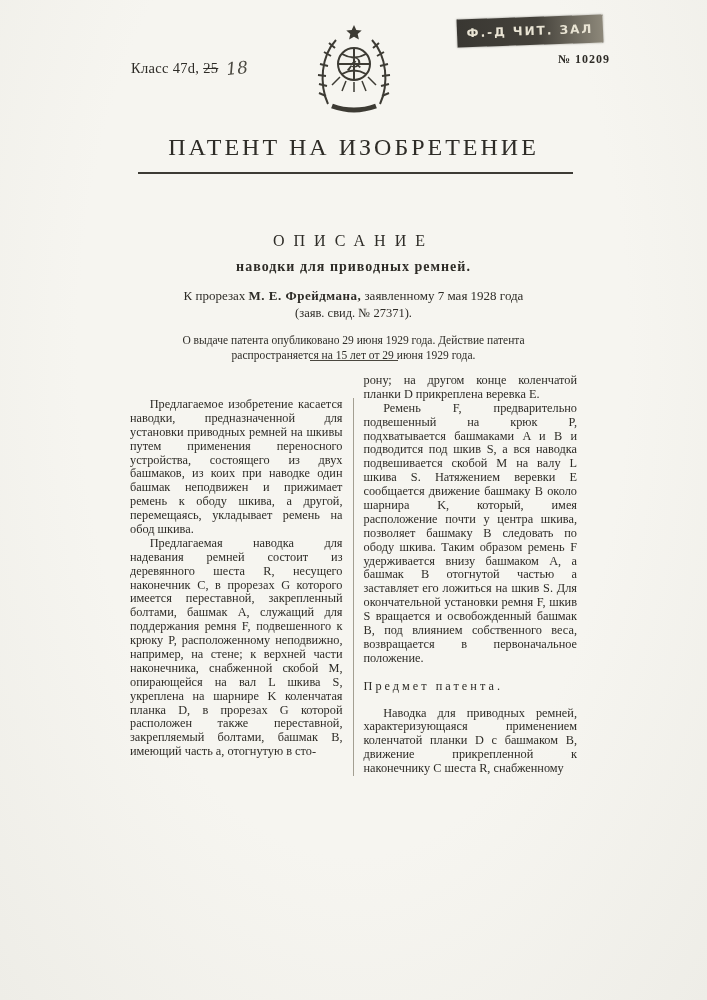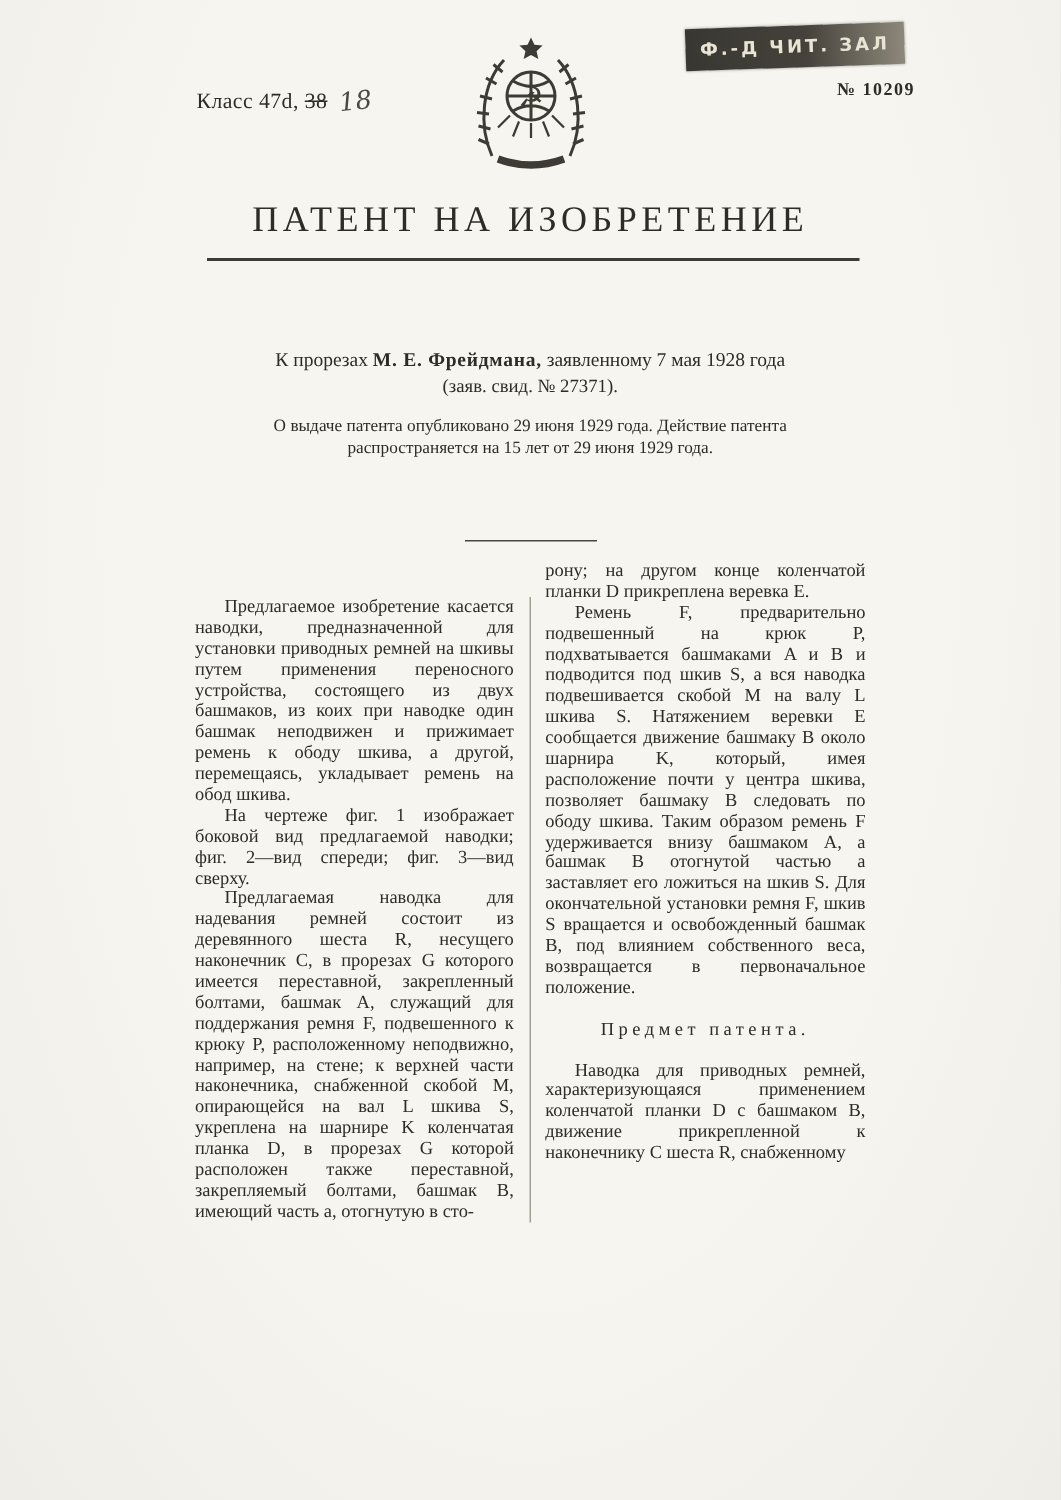--- a/index.html
+++ b/index.html
@@ -58,36 +58,36 @@
   
   .columns{
     position:absolute;top:374px;left:130px;width:447px;
     display:flex;font-size:12.3px;line-height:1.13;text-align:justify;
   }
   .col{width:50%;box-sizing:border-box;}
   .col-left{padding-right:10px;border-right:1px solid #a39f92;margin-top:24px;}
   .col-right{padding-left:10px;}
   .col p{margin:0;text-indent:1.6em;}
   .claims-heading{
-    text-align:center;text-indent:0 !important;
+    text-indent:0 !important;
     letter-spacing:3px;margin:14px 0 13px 0 !important;
   }
 </style>
 </head>
 <body>
 
 <div class="page">
 
   <div class="stamp">
     <span>Ф.-Д ЧИТ. ЗАЛ</span>
   </div>
 
   <div class="class-label">
     <span>Класс 47d,</span>
-    <span class="struck">38</span>
+    <span class="struck">25</span>
     <span class="hand">18</span>
   </div>
 
   <div class="emblem">
     <svg width="80" height="94" viewBox="0 0 80 94" xmlns="http://www.w3.org/2000/svg">
       <g stroke="#3d3b34" fill="none" stroke-width="2">
 
         <path d="M14 80 C5 60 7 32 22 16"></path>
         <path d="M66 80 C75 60 73 32 58 16"></path>
         <path d="M12 72 l-7 -3 M13 62 l-8 -2 M12 52 l-8 -1 M14 42 l-8 -2 M17 32 l-7 -4 M21 24 l-6 -5"></path>
@@ -106,35 +106,36 @@
       <text x="40" y="47" text-anchor="middle" font-size="19" fill="#3d3b34" font-family="DejaVu Sans, sans-serif">☭</text>
     </svg>
   </div>
 
   <div class="patent-number">№ 10209</div>
 
   <h1 class="title">ПАТЕНТ НА ИЗОБРЕТЕНИЕ</h1>
   <div class="title-rule"></div>
 
   <div class="descr">
+    <h2 class="descr-heading">ОПИСАНИЕ</h2>
+    <p class="descr-subject">наводки для приводных ремней.</p>
     <p class="descr-applicant">
       <span>К прорезах</span>
       <b>М. Е. Фрейдмана,</b>
       <span>заявленному 7 мая 1928 года</span>
     </p>
     <p class="descr-appnote">(заяв. свид. № 27371).</p>
     <p class="descr-pub">О выдаче патента опубликовано 29 июня 1929 года. Действие патента распространяется на 15 лет от 29 июня 1929 года.</p>
   </div>
 
   <div class="short-rule"></div>
 
   <div class="columns">
     <div class="col col-left">
       <p>Предлагаемое изобретение касается наводки, предназначенной для установки приводных ремней на шкивы путем применения переносного устройства, состоящего из двух башмаков, из коих при наводке один башмак неподвижен и прижимает ремень к ободу шкива, а другой, перемещаясь, укладывает ремень на обод шкива.</p>
-      <p>На чертеже фиг. 1 изображает боковой вид предлагаемой наводки; фиг. 2—вид спереди; фиг. 3—вид сверху.</p>
       <p>Предлагаемая наводка для надевания ремней состоит из деревянного шеста R, несущего наконечник C, в прорезах G которого имеется переставной, закрепленный болтами, башмак A, служащий для поддержания ремня F, подвешенного к крюку P, расположенному неподвижно, например, на стене; к верхней части наконечника, снабженной скобой M, опирающейся на вал L шкива S, укреплена на шарнире K коленчатая планка D, в прорезах G которой расположен также переставной, закрепляемый болтами, башмак B, имеющий часть a, отогнутую в сто-</p>
     </div>
     <div class="col col-right">
       <p style="text-indent:0">рону; на другом конце коленчатой планки D прикреплена веревка E.</p>
       <p>Ремень F, предварительно подвешенный на крюк P, подхватывается башмаками A и B и подводится под шкив S, а вся наводка подвешивается скобой M на валу L шкива S. Натяжением веревки E сообщается движение башмаку B около шарнира K, который, имея расположение почти у центра шкива, позволяет башмаку B следовать по ободу шкива. Таким образом ремень F удерживается внизу башмаком A, а башмак B отогнутой частью a заставляет его ложиться на шкив S. Для окончательной установки ремня F, шкив S вращается и освобожденный башмак B, под влиянием собственного веса, возвращается в первоначальное положение.</p>
       <p class="claims-heading">Предмет патента.</p>
       <p>Наводка для приводных ремней, характеризующаяся применением коленчатой планки D с башмаком B, движение прикрепленной к наконечнику C шеста R, снабженному</p>
     </div>
   </div>
 

